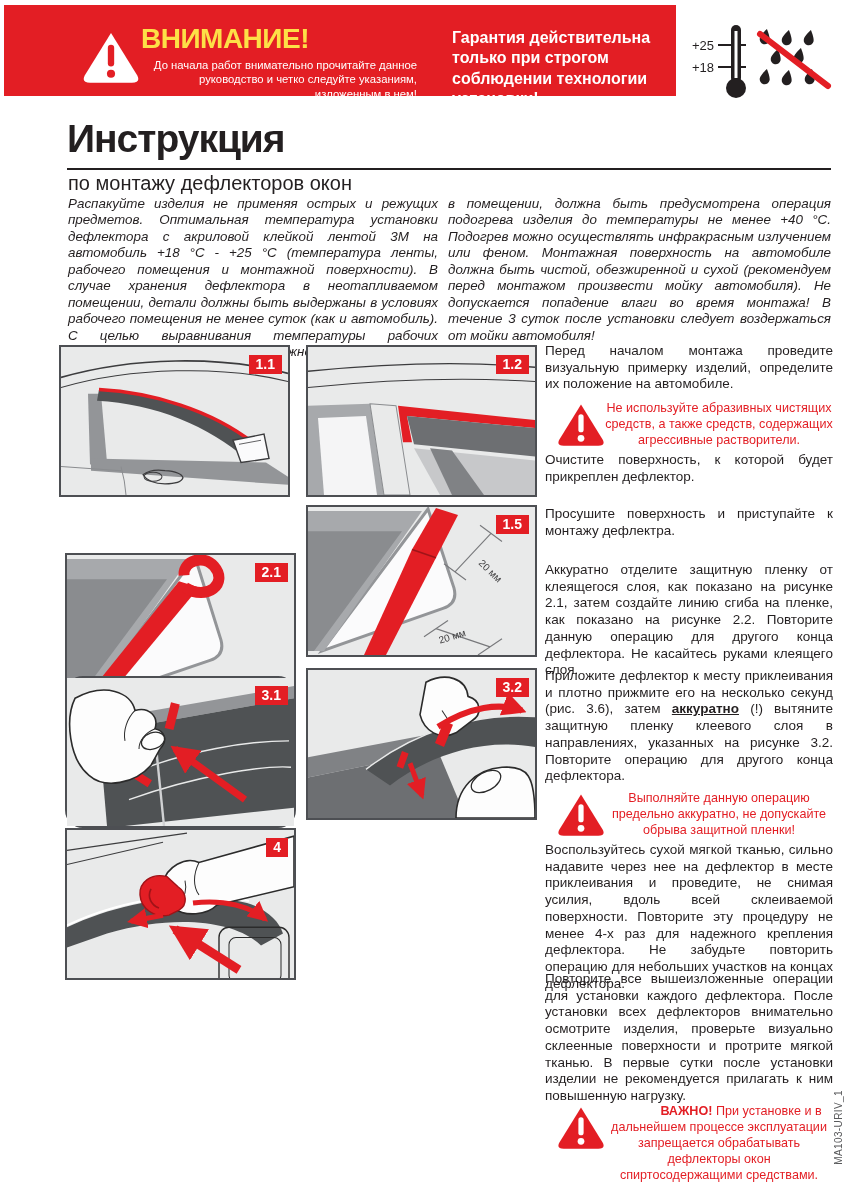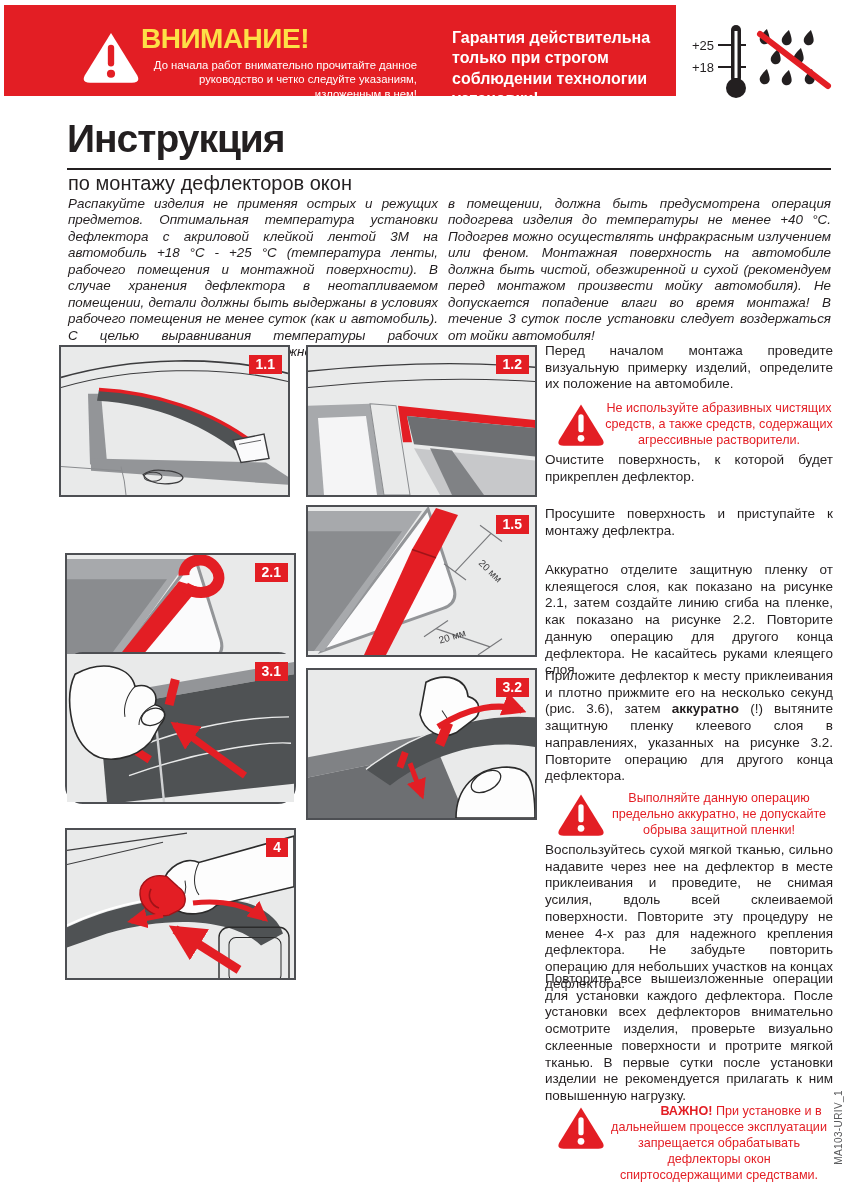--- a/index.html
+++ b/index.html
@@ -26,32 +26,32 @@
   .intro-left{left:68px;top:196px;width:370px;}
   .intro-right{left:448px;top:196px;width:383px;}
 
   
   .fig{width:227px;height:148px;border:2px solid #4d4f53;background:#e9eaea;}
   .fig svg{display:block;width:100%;height:100%;}
   .fig-label{position:absolute;top:8px;right:6px;background:#e31e24;color:#fff;
              font-weight:bold;font-size:14px;padding:1px 7px 2px;}
   .f11{left:59px;top:345px;} .f12{left:306px;top:345px;}
   .f21{left:65px;top:505px;margin-top:48px;} .f22{left:306px;top:505px;}
-  .f31{left:65px;top:652px;border-radius:18px;} .f32{left:306px;top:668px;}
+  .f31{left:65px;top:676px;border-radius:18px;} .f32{left:306px;top:668px;}
   .f4 {left:65px;top:828px;}
 
   
   .step{left:545px;width:288px;font-size:13.5px;line-height:1.24;text-align:justify;}
   .t1{top:343px;} .t2{top:452px;} .t3{top:506px;} .t4{top:562px;}
   .t5{top:668px;} .t6{top:842px;} .t7{top:971px;}
   .warn{left:545px;width:288px;}
   .w1{top:400px;} .w2{top:790px;} .w3{top:1103px;}
   .warn-tri{position:absolute;left:12px;top:2px;width:48px;height:44px;}
   .warn-txt{margin-left:60px;font-size:12.6px;line-height:1.28;color:#e31e24;text-align:center;}
-  .b-u{font-weight:bold;}
+  .b-u{font-weight:bold;text-decoration:underline;}
   .bold{font-weight:bold;padding-left:44px;}
 
   
   .footer-code{left:833px;top:1090px;writing-mode:vertical-rl;transform:rotate(180deg);
                font-size:10px;color:#58595b;letter-spacing:0.4px;}
 </style>
 </head>
 <body>
 
 <div class="page">

